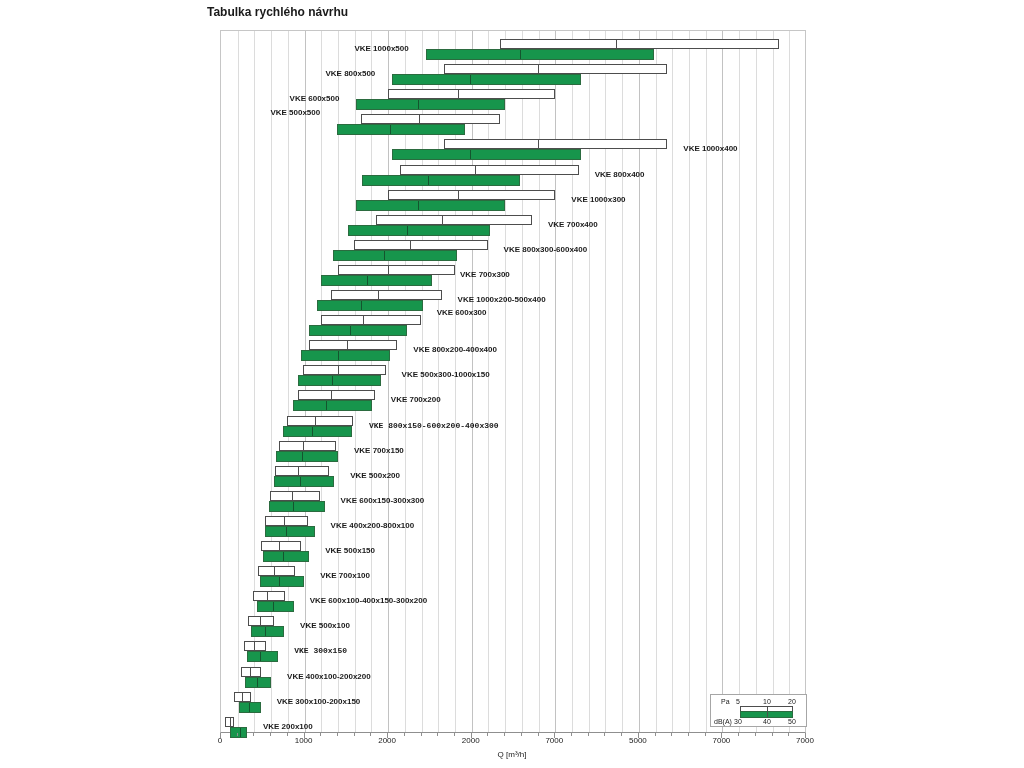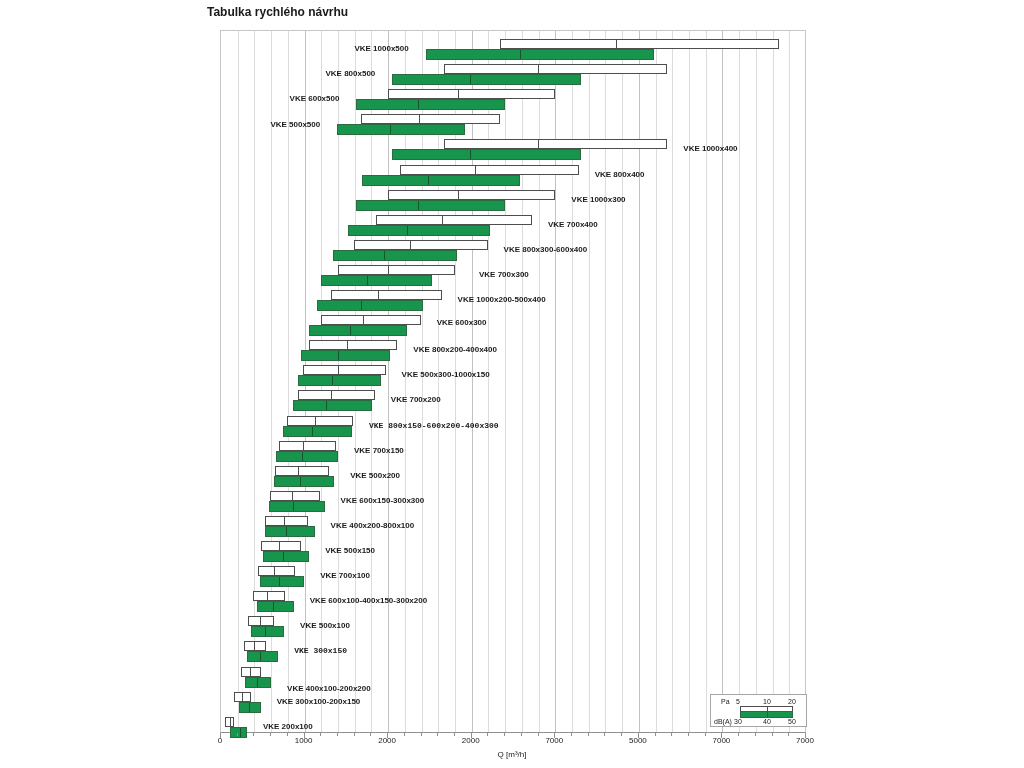--- a/index.html
+++ b/index.html
@@ -115,21 +115,21 @@
       <div class="bar bar-db" style="left: 135.4px; top: 68.2px; width: 148.8px;">
         <div class="bar-tick" style="left: 60.2px;"></div>
       </div>
       <div class="row-label" style="top: 63.2px; right: 465.6px;">VKE 600x500</div>
       <div class="bar bar-pa" style="left: 139.6px; top: 83.3px; width: 139.6px;">
         <div class="bar-tick" style="left: 57.7px;"></div>
       </div>
       <div class="bar bar-db" style="left: 116.2px; top: 93.3px; width: 128.3px;">
         <div class="bar-tick" style="left: 52.2px;"></div>
       </div>
-      <div class="row-label" style="top: 89px; right: 484.8px;">VKE 500x500</div>
+      <div class="row-label" style="top: 77px; right: 484.8px;">VKE 500x500</div>
       <div class="bar bar-pa" style="left: 223.1px; top: 108.4px; width: 223.1px;">
         <div class="bar-tick" style="left: 92.8px;"></div>
       </div>
       <div class="bar bar-db" style="left: 171.3px; top: 118.4px; width: 188.9px;">
         <div class="bar-tick" style="left: 76.5px;"></div>
       </div>
       <div class="row-label" style="top: 113.4px; left: 462.3px;">VKE 1000x400</div>
       <div class="bar bar-pa" style="left: 178.8px; top: 133.5px; width: 178.8px;">
         <div class="bar-tick" style="left: 74px;"></div>
       </div>
@@ -157,35 +157,35 @@
       <div class="bar bar-db" style="left: 111.6px; top: 218.8px; width: 124.1px;">
         <div class="bar-tick" style="left: 50.6px;"></div>
       </div>
       <div class="row-label" style="top: 213.8px; left: 282.6px;">VKE 800x300-600x400</div>
       <div class="bar bar-pa" style="left: 117px; top: 233.9px; width: 117px;">
         <div class="bar-tick" style="left: 48.5px;"></div>
       </div>
       <div class="bar bar-db" style="left: 99.9px; top: 243.9px; width: 111.6px;">
         <div class="bar-tick" style="left: 45.5px;"></div>
       </div>
-      <div class="row-label" style="top: 238.9px; left: 258px;">VKE 700x300</div>
+      <div class="row-label" style="top: 238.9px; left: 239px;">VKE 700x300</div>
       <div class="bar bar-pa" style="left: 110.3px; top: 259px; width: 110.3px;">
         <div class="bar-tick" style="left: 45.5px;"></div>
       </div>
       <div class="bar bar-db" style="left: 95.7px; top: 269px; width: 106.6px;">
         <div class="bar-tick" style="left: 43.5px;"></div>
       </div>
       <div class="row-label" style="top: 264px; left: 236.6px;">VKE 1000x200-500x400</div>
       <div class="bar bar-pa" style="left: 99.9px; top: 284.1px; width: 99.9px;">
         <div class="bar-tick" style="left: 41.4px;"></div>
       </div>
       <div class="bar bar-db" style="left: 88.2px; top: 294.1px; width: 98.2px;">
         <div class="bar-tick" style="left: 40.1px;"></div>
       </div>
-      <div class="row-label" style="top: 287px; left: 215.7px;">VKE 600x300</div>
+      <div class="row-label" style="top: 277px; left: 215.7px;">VKE 600x300</div>
       <div class="bar bar-pa" style="left: 88.2px; top: 309.2px; width: 88.2px;">
         <div class="bar-tick" style="left: 36.4px;"></div>
       </div>
       <div class="bar bar-db" style="left: 79.8px; top: 319.2px; width: 89px;">
         <div class="bar-tick" style="left: 36.4px;"></div>
       </div>
       <div class="row-label" style="top: 314.2px; left: 192.3px; text-align: center;">VKE 800x200-400x400</div>
       <div class="bar bar-pa" style="left: 82.3px; top: 334.3px; width: 82.3px;">
         <div class="bar-tick" style="left: 33.8px;"></div>
       </div>
@@ -269,21 +269,21 @@
       <div class="bar bar-db" style="left: 25.9px; top: 620.4px; width: 31.3px;">
         <div class="bar-tick" style="left: 12.5px;"></div>
       </div>
       <div class="row-label" style="top: 615.4px; left: 73.2px; font-family: Liberation Mono, monospace;">VKE 300x150</div>
       <div class="bar bar-pa" style="left: 20.1px; top: 635.5px; width: 20.1px;">
         <div class="bar-tick" style="left: 8.4px;"></div>
       </div>
       <div class="bar bar-db" style="left: 24.2px; top: 645.5px; width: 25.9px;">
         <div class="bar-tick" style="left: 10.9px;"></div>
       </div>
-      <div class="row-label" style="top: 640.5px; left: 66.1px; margin-top: 12px;">VKE 400x100-200x200</div>
+      <div class="row-label" style="top: 640.5px; left: 66.1px;">VKE 400x100-200x200</div>
       <div class="bar bar-pa" style="left: 12.5px; top: 660.6px; width: 17.6px;">
         <div class="bar-tick" style="left: 7.9px;"></div>
       </div>
       <div class="bar bar-db" style="left: 18px; top: 670.6px; width: 21.7px;">
         <div class="bar-tick" style="left: 8.8px;"></div>
       </div>
       <div class="row-label" style="top: 665.6px; left: 55.7px;">VKE 300x100-200x150</div>
       <div class="bar bar-pa" style="left: 3.8px; top: 685.7px; width: 8.8px;">
         <div class="bar-tick" style="left: 4.2px;"></div>
       </div>

